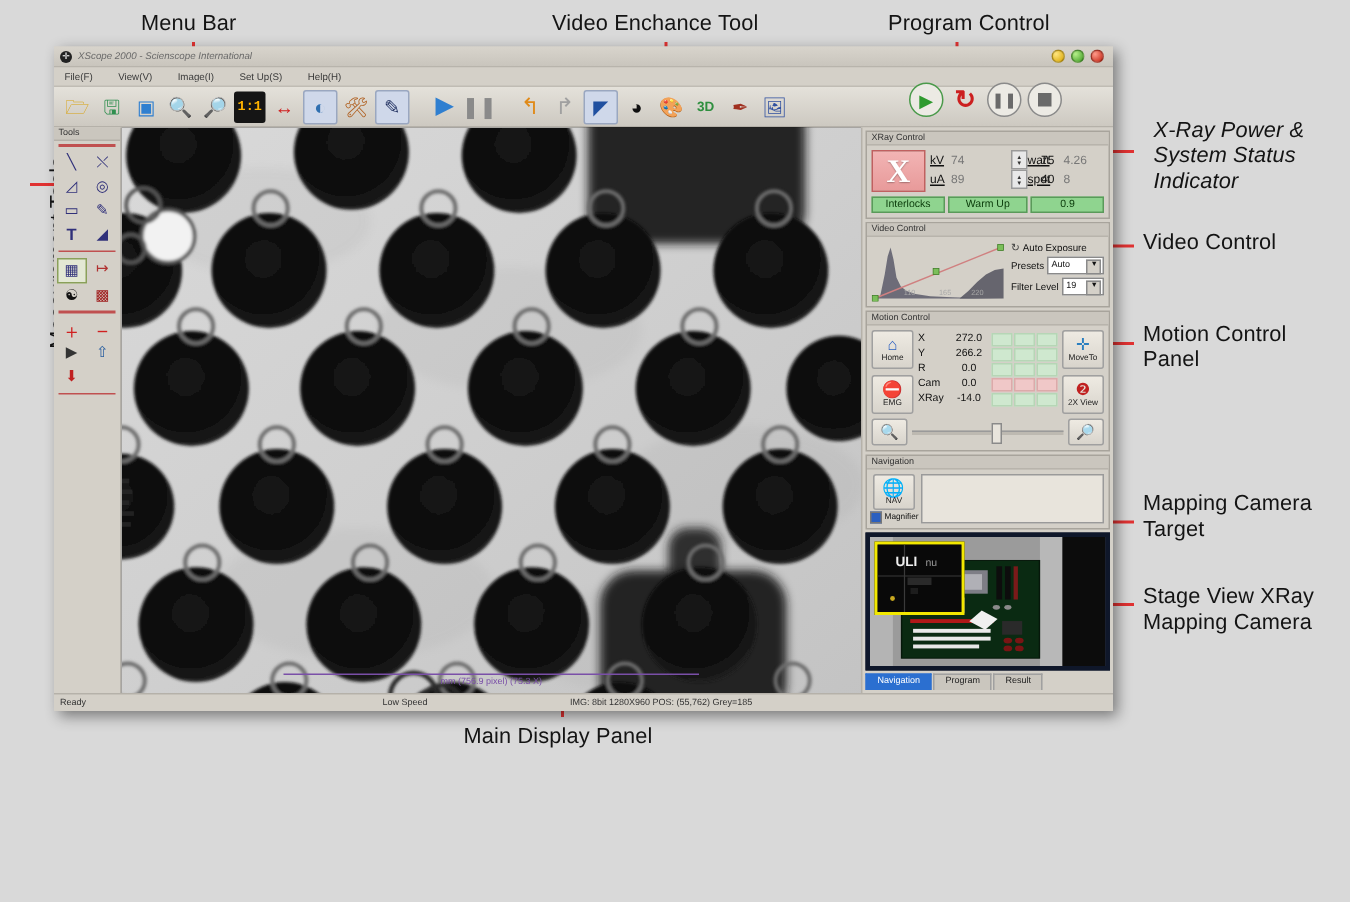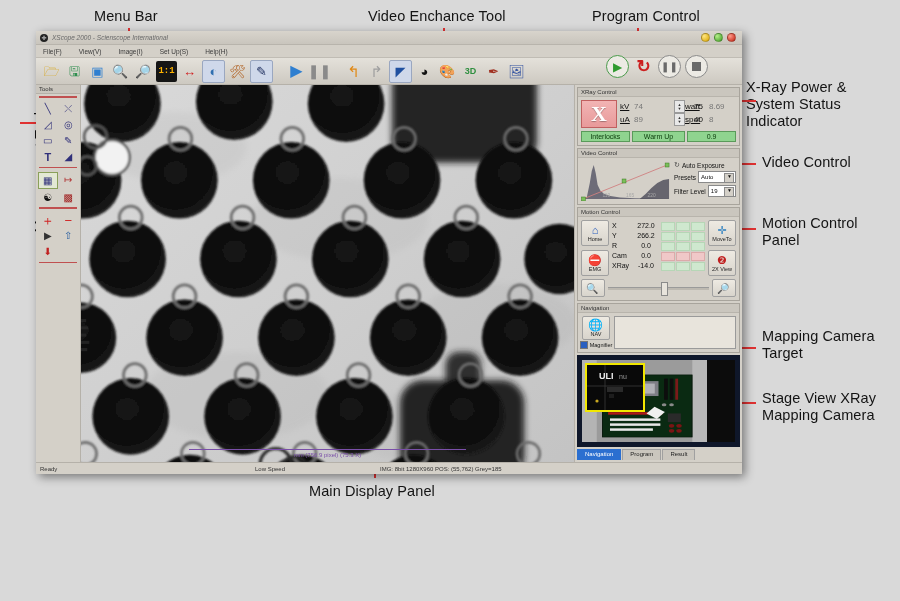--- a/index.html
+++ b/index.html
@@ -194,21 +194,21 @@
     width:26px;height:22px;border:1px solid #a0a0a0;border-radius:2px;
     background:linear-gradient(#eeeae2,#d8d4cc);
     display:flex;flex-direction:column;align-items:center;justify-content:center;
     font-size:5.5px;color:#222;
   }
   .navbtn .ico{font-size:12px;line-height:12px;color:#1a5fc8;}
   .navchk{display:flex;align-items:center;gap:2px;font-size:5.5px;color:#111;}
   .navpane{flex:1;background:#e8e4dc;border:1px solid #9a9a9a;}
 
   
-  .stage{flex:1;position:relative;background:#0f172a;border:5px solid #0f172a;min-height:0;overflow:hidden;}
+  .stage{flex:1;position:relative;background:#0f172a;border:3px solid #0f172a;min-height:0;overflow:hidden;}
   .stagetabs{display:flex;gap:1px;height:11px;}
   .stab{
     font-size:6px;padding:1px 7px 0;border:1px solid #a0a0a0;border-bottom:none;
     background:#cac6be;color:#222;
   }
   .stab.active{background:#2b6fd0;color:#fff;border-color:#2b6fd0;}
   .camtarget{
     position:absolute;left:3px;top:3px;width:56px;height:45px;
     border:2px solid #f2e800;background:#0b0b0b;overflow:hidden;
   }
@@ -221,21 +221,21 @@
 </style>
 </head>
 <body>
 
 <div class="annot" style="left:94px;top:8px;">Menu Bar</div>
 <div class="annot" style="left:368px;top:8px;text-align:center;">Video Enchance Tool</div>
 <div class="annot" style="left:592px;top:8px;">Program Control</div>
 
 <div class="annot" style="left:-50px;top:160px;width:180px;text-align:center;transform:rotate(-90deg);">Measurement Tools</div>
 
-<div class="annot" style="left:746px;top:79px;">X-Ray Power &amp;
+<div class="annot" style="left:769px;top:79px;font-style:italic;">X-Ray Power &amp;
 System Status
 Indicator</div>
 <div class="annot" style="left:762px;top:154px;">Video Control</div>
 <div class="annot" style="left:762px;top:215px;">Motion Control
 Panel</div>
 <div class="annot" style="left:762px;top:328px;">Mapping Camera
 Target</div>
 <div class="annot" style="left:762px;top:390px;">Stage View XRay
 Mapping Camera</div>
 <div class="annot" style="left:309px;top:483px;">Main Display Panel</div>
@@ -456,21 +456,21 @@
         <div class="gtitle">XRay Control</div>
         <div class="gbody">
           <div class="xr">
             <div class="xlogo">X</div>
             <div class="xgrid">
               <div class="lbl">kV</div>
               <div class="val">74</div>
               <div class="tgt">75</div>
               <div class="spin">▲<br>▼</div>
               <div class="lbl">watt</div>
-              <div class="val">8.69</div>
+              <div class="val">4.26</div>
 
               <div class="lbl">uA</div>
               <div class="val">89</div>
               <div class="tgt">40</div>
               <div class="spin">▲<br>▼</div>
               <div class="lbl">spot</div>
               <div class="val">8</div>
             </div>
           </div>
           <div class="xstatus">

